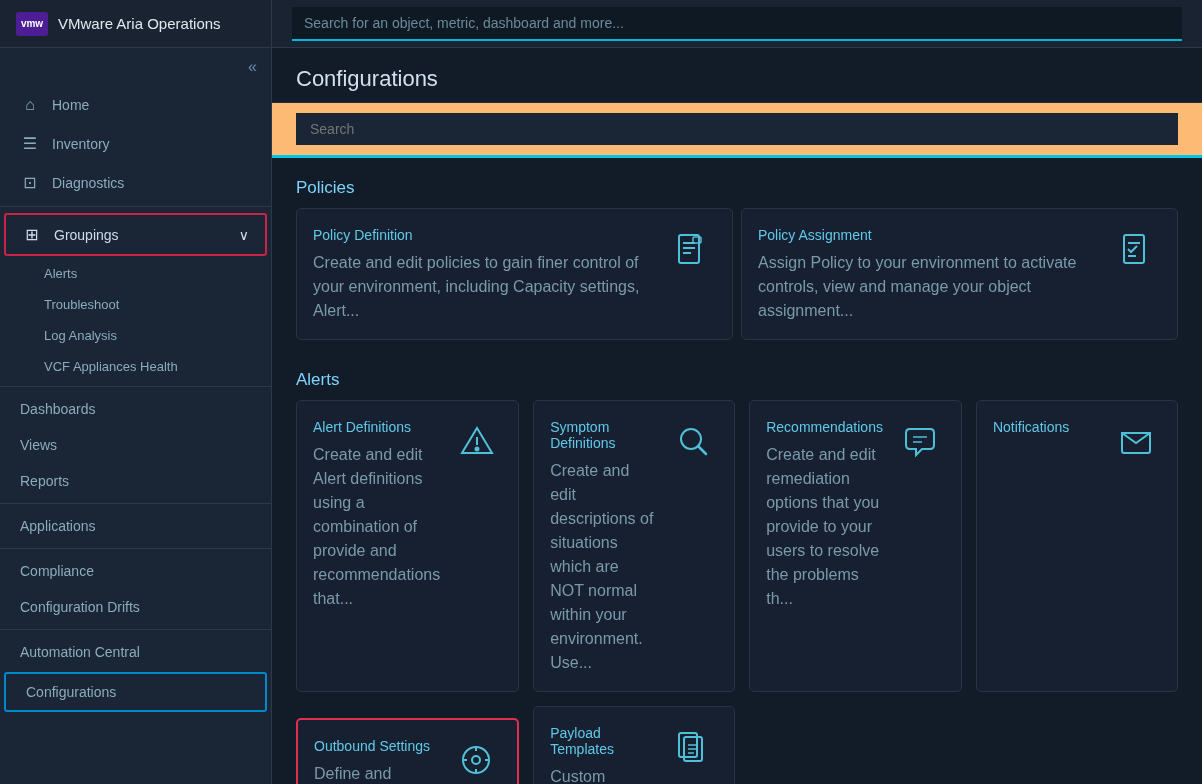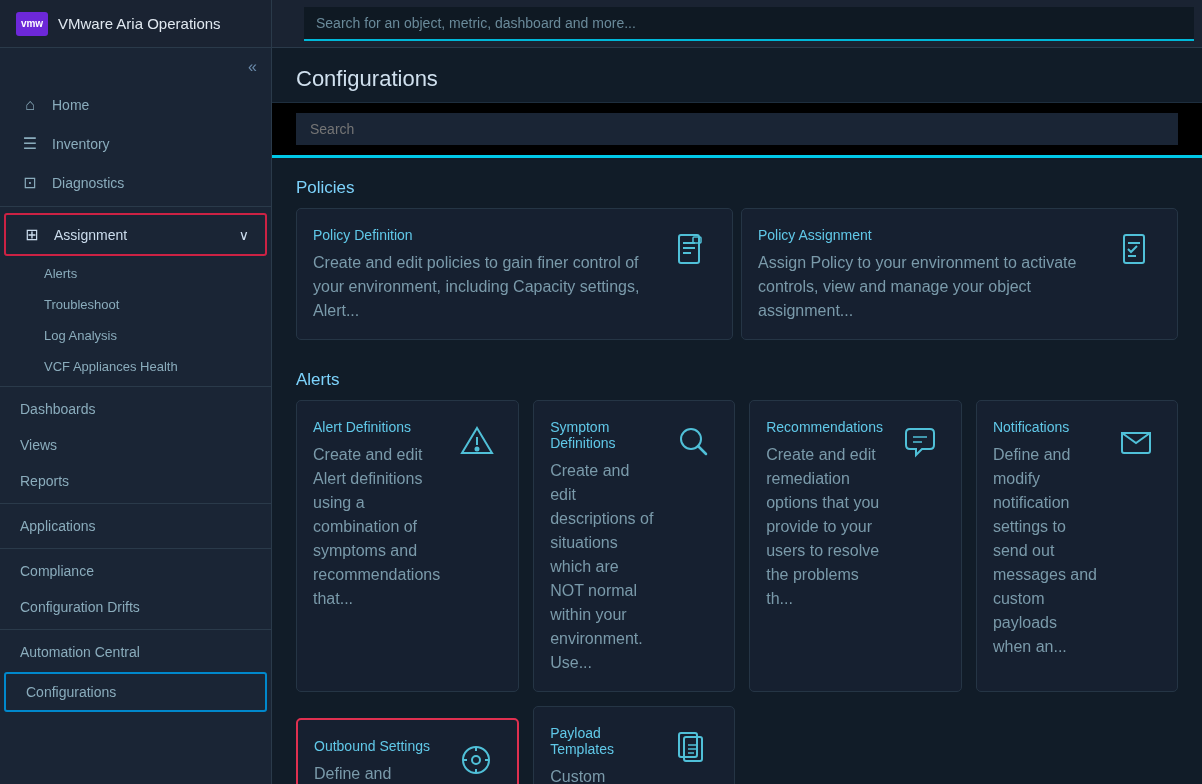--- a/index.html
+++ b/index.html
@@ -1,44 +1,44 @@
 <!DOCTYPE html>
 <html><head>
   <meta charset="utf-8">
   <style>
     * { box-sizing: border-box; margin: 0; padding: 0; }
     body { font-family: 'Segoe UI', Arial, sans-serif; background: #1a2332; color: #cdd6e0; width: 1202px; height: 784px; overflow: hidden; display: flex; flex-direction: column; }
 
     
     .topbar { background: #1a2332; height: 48px; display: flex; align-items: center; border-bottom: 1px solid #2a3a4a; flex-shrink: 0; }
     .topbar-logo { width: 272px; background: #1a2332; height: 100%; display: flex; align-items: center; padding: 0 16px; gap: 10px; border-right: 1px solid #2a3a4a; }
-    .vmware-logo { background: #6d28d9; border-radius: 3px; width: 32px; height: 24px; display: flex; align-items: center; justify-content: center; color: white; font-size: 10px; font-weight: bold; }
+    .vmware-logo { background: #4c1d95; border-radius: 3px; width: 32px; height: 24px; display: flex; align-items: center; justify-content: center; color: white; font-size: 10px; font-weight: bold; }
     .topbar-app-name { color: #e0e8f0; font-size: 15px; font-weight: 500; }
     .topbar-search { flex: 1; padding: 0 20px; }
-    .topbar-search input { width: 100%; background: #0f1923; border: none; border-bottom: 2px solid #00b8d9; color: #9ab; padding: 8px 12px; font-size: 14px; outline: none; margin-left: 12px; }
+    .topbar-search input { width: 100%; background: #0f1923; border: none; border-bottom: 2px solid #00b8d9; color: #9ab; padding: 8px 12px; font-size: 14px; outline: none; }
     .topbar-search input::placeholder { color: #6a8a9a; }
 
     
     .main-layout { display: flex; flex: 1; overflow: hidden; }
 
     
     .sidebar { width: 272px; background: #1a2535; border-right: 1px solid #2a3a4a; display: flex; flex-direction: column; overflow-y: auto; flex-shrink: 0; }
     .sidebar-collapse { display: flex; justify-content: flex-end; padding: 10px 14px; }
     .sidebar-collapse-btn { color: #6a8aaa; cursor: pointer; font-size: 16px; background: none; border: none; }
     .sidebar-item { display: flex; align-items: center; gap: 12px; padding: 10px 20px; color: #8aacbc; cursor: pointer; font-size: 14px; }
     .sidebar-item-icon { font-size: 16px; width: 20px; text-align: center; }
     .sidebar-section-divider { border-top: 1px solid #2a3a4a; margin: 4px 0; }
     .sidebar-group-header { display: flex; align-items: center; justify-content: space-between; padding: 10px 20px; color: #cde; cursor: pointer; font-size: 14px; font-weight: 500; border: 2px solid #e05; border-radius: 3px; margin: 2px 4px; }
     .sidebar-sub-item { padding: 8px 20px 8px 44px; color: #8aacbc; cursor: pointer; font-size: 13px; }
     .sidebar-item-label-wrap { display: flex; align-items: center; gap: 12px; }
 
     
     .content { flex: 1; background: #111c28; overflow-y: auto; padding: 0; }
     .content-header { padding: 18px 24px 10px; font-size: 22px; color: #d0e0ee; font-weight: 400; border-bottom: 1px solid #1e2e3e; }
-    .search-bar-wrap { background: #000000; padding: 10px 24px; border-bottom: 3px solid #00c8e8; }
+    .search-bar-wrap { background: #fdba74; padding: 10px 24px; border-bottom: 3px solid #00c8e8; }
     .search-bar-wrap input { background: #1a2535; border: none; color: #8aacbc; padding: 8px 14px; width: 100%; font-size: 14px; outline: none; }
 
     
     .section-title { padding: 20px 24px 10px; font-size: 17px; color: #7dd3fc; font-weight: 500; }
     .cards-grid { display: grid; grid-template-columns: 1fr 1fr 1fr 1fr; gap: 14px; padding: 0 24px 10px; }
     .cards-grid-2 { display: grid; grid-template-columns: 1fr 1fr; gap: 8px; padding: 0 24px 10px; }
     .card { background: #162030; border: 1px solid #253545; border-radius: 5px; padding: 18px 16px 16px; display: flex; gap: 12px; cursor: pointer; position: relative; min-height: 130px; }
     .card.selected { border: 2px solid #e03050; margin-top: 12px; }
     .card-text { flex: 1; }
     .card-title { color: #60c8e8; font-size: 14px; font-weight: 500; margin-bottom: 8px; }
@@ -85,21 +85,21 @@
       <span class="sidebar-item-icon">⊡</span>
       <span>Diagnostics</span>
     </div>
 
     <div class="sidebar-section-divider"></div>
 
     <div style="border: 2px solid #cc2244; border-radius: 3px; margin: 2px 4px;">
       <div class="sidebar-group-header" style="border: none; margin: 0; padding: 10px 16px;">
         <div class="sidebar-item-label-wrap">
           <span class="sidebar-item-icon">⊞</span>
-          <span>Assignment</span>
+          <span>Groupings</span>
         </div>
         <span>∨</span>
       </div>
     </div>
 
     <div class="sidebar-sub-item">
       <span>Alerts</span>
     </div>
     <div class="sidebar-sub-item">
       <span>Troubleshoot</span>
@@ -194,21 +194,21 @@
       </div>
 
     </div>
 
     <div class="section-title">Alerts</div>
     <div class="cards-grid">
 
       <div class="card">
         <div class="card-text">
           <div class="card-title">Alert Definitions</div>
-          <div class="card-desc">Create and edit Alert definitions using a combination of symptoms and recommendations that...</div>
+          <div class="card-desc">Create and edit Alert definitions using a combination of provide and recommendations that...</div>
         </div>
         <div class="card-icon">
           <svg viewBox="0 0 36 36" class="icon-cyan">
             <polygon points="18,5 33,30 3,30" stroke="#50c0d8" fill="none" stroke-width="2"></polygon>
             <line x1="18" y1="14" x2="18" y2="22" stroke="#50c0d8" stroke-width="2"></line>
             <circle cx="18" cy="26" r="1.5" fill="#50c0d8"></circle>
           </svg>
         </div>
       </div>
 
@@ -235,21 +235,20 @@
             <path d="M8,6 H28 Q32,6 32,10 V22 Q32,26 28,26 H20 L14,32 V26 H8 Q4,26 4,22 V10 Q4,6 8,6 Z" stroke="#50c0d8" fill="none" stroke-width="2"></path>
             <line x1="11" y1="14" x2="25" y2="14" stroke="#50c0d8" stroke-width="1.5"></line>
             <line x1="11" y1="19" x2="20" y2="19" stroke="#50c0d8" stroke-width="1.5"></line>
           </svg>
         </div>
       </div>
 
       <div class="card">
         <div class="card-text">
           <div class="card-title">Notifications</div>
-          <div class="card-desc">Define and modify notification settings to send out messages and custom payloads when an...</div>
         </div>
         <div class="card-icon">
           <svg viewBox="0 0 36 36" class="icon-cyan">
             <path d="M4,10 H32 V28 Q32,30 30,30 H6 Q4,30 4,28 Z" stroke="#50c0d8" fill="none" stroke-width="2"></path>
             <polyline points="4,10 18,20 32,10" stroke="#50c0d8" fill="none" stroke-width="2"></polyline>
           </svg>
         </div>
       </div>
 
       <div class="card selected">

